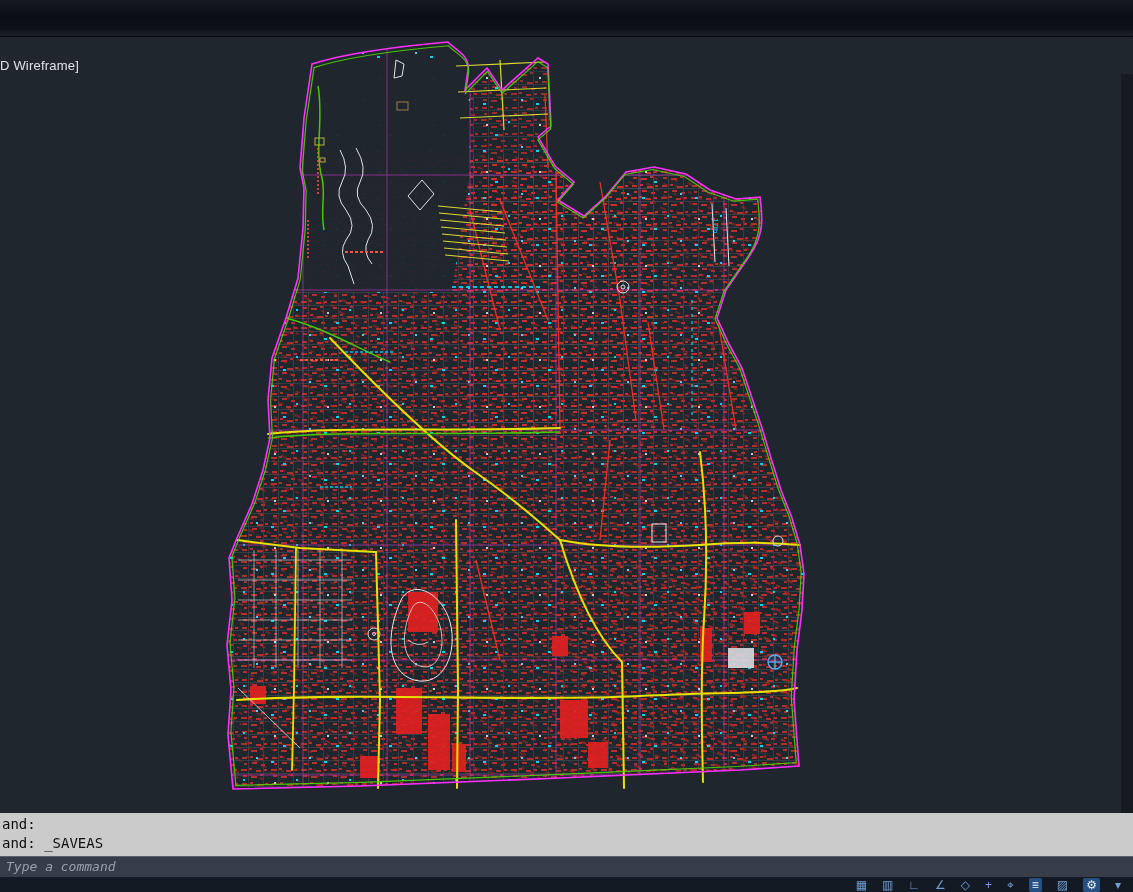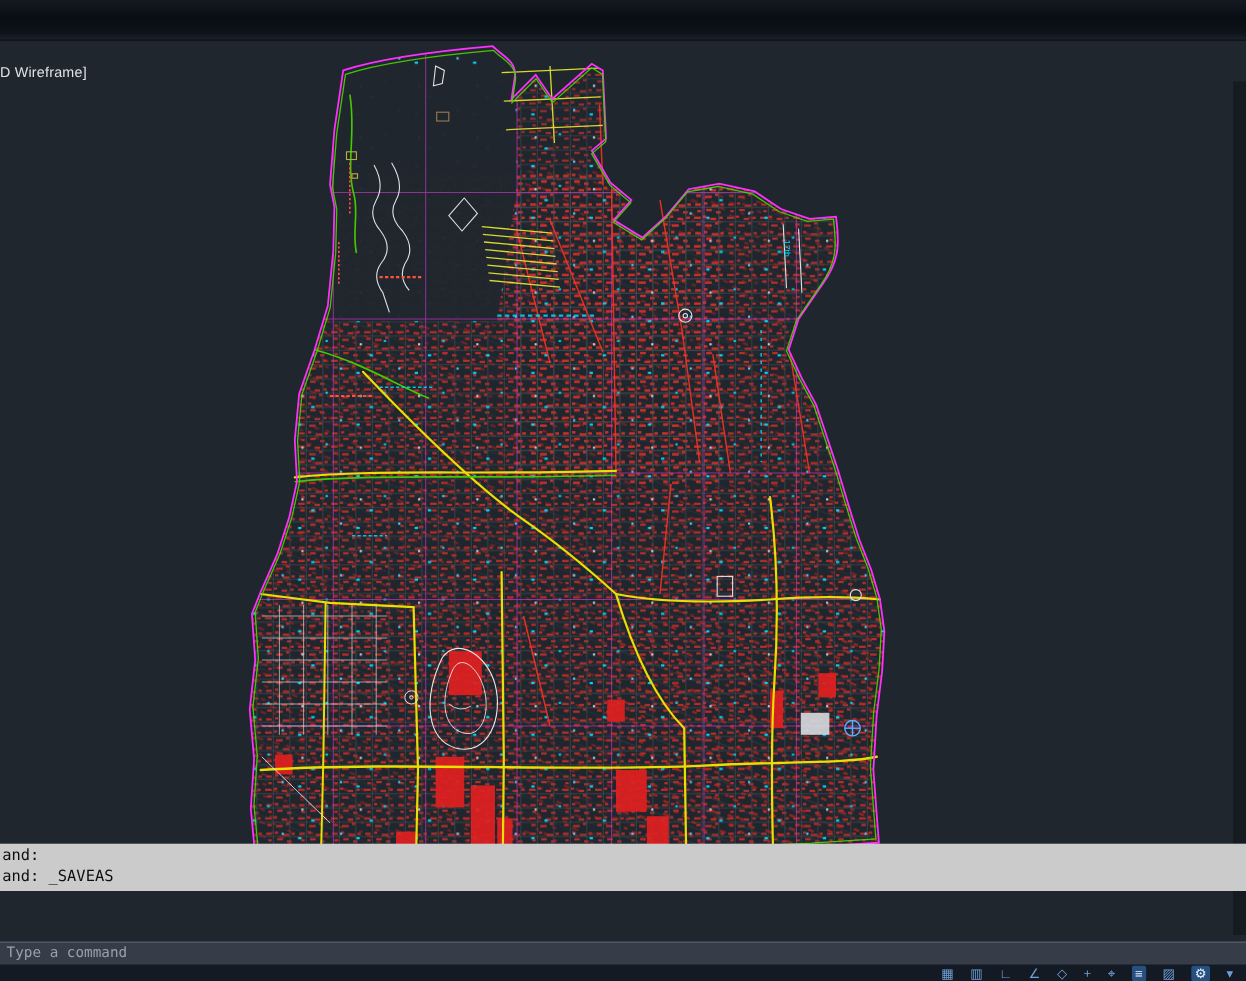--- a/index.html
+++ b/index.html
@@ -7,28 +7,28 @@
 
   .top-bar{position:absolute;left:0;top:0;width:1133px;height:37px;
     background:linear-gradient(#141922,#0a0d13 45%,#0e1319 82%,#1b212b);
     border-bottom:1px solid #05070a;box-sizing:border-box;}
 
   .canvas-area{position:absolute;left:0;top:37px;width:1133px;height:776px;background:#20262e;}
   .canvas-area svg{display:block;}
   .viewport-label{position:absolute;left:0;top:9px;color:#dfe3e8;font-size:13px;letter-spacing:.2px;cursor:pointer;margin-top:12px;}
   .right-strip{position:absolute;right:0;top:37px;width:12px;height:776px;background:#161b22;}
 
-  .cmd-history{position:absolute;left:0;top:767px;width:1133px;height:43px;background:#cbcbcb;
+  .cmd-history{position:absolute;left:0;top:813px;width:1133px;height:43px;background:#cbcbcb;
     color:#0e0e0e;font-family:"DejaVu Sans Mono",monospace;font-size:14px;line-height:19px;
     padding:2px 0 0 2px;box-sizing:border-box;}
   .cmd-history div{white-space:pre;}
 
   .cmd-input{position:absolute;left:0;top:856px;width:1133px;height:21px;background:#363d49;
     border-top:1px solid #58616f;box-sizing:border-box;color:#98a1ab;
-    font-family:"DejaVu Sans Mono",monospace;font-size:13px;line-height:19px;
+    font-family:"DejaVu Sans Mono",monospace;font-size:13px;font-style:italic;line-height:19px;
     padding-left:6px;cursor:text;}
 
   .status-bar{position:absolute;left:0;top:877px;width:1133px;height:15px;background:#141a23;
     display:flex;justify-content:flex-end;align-items:flex-start;gap:15px;
     padding:1px 12px 0 0;box-sizing:border-box;overflow:hidden;}
   .sb-icon{color:#6f9fd8;font-size:12px;line-height:14px;cursor:pointer;}
   .sb-icon.active{background:#265080;color:#e6f0fa;padding:0 3px;border-radius:2px;}
 </style>
 </head>
 <body>

